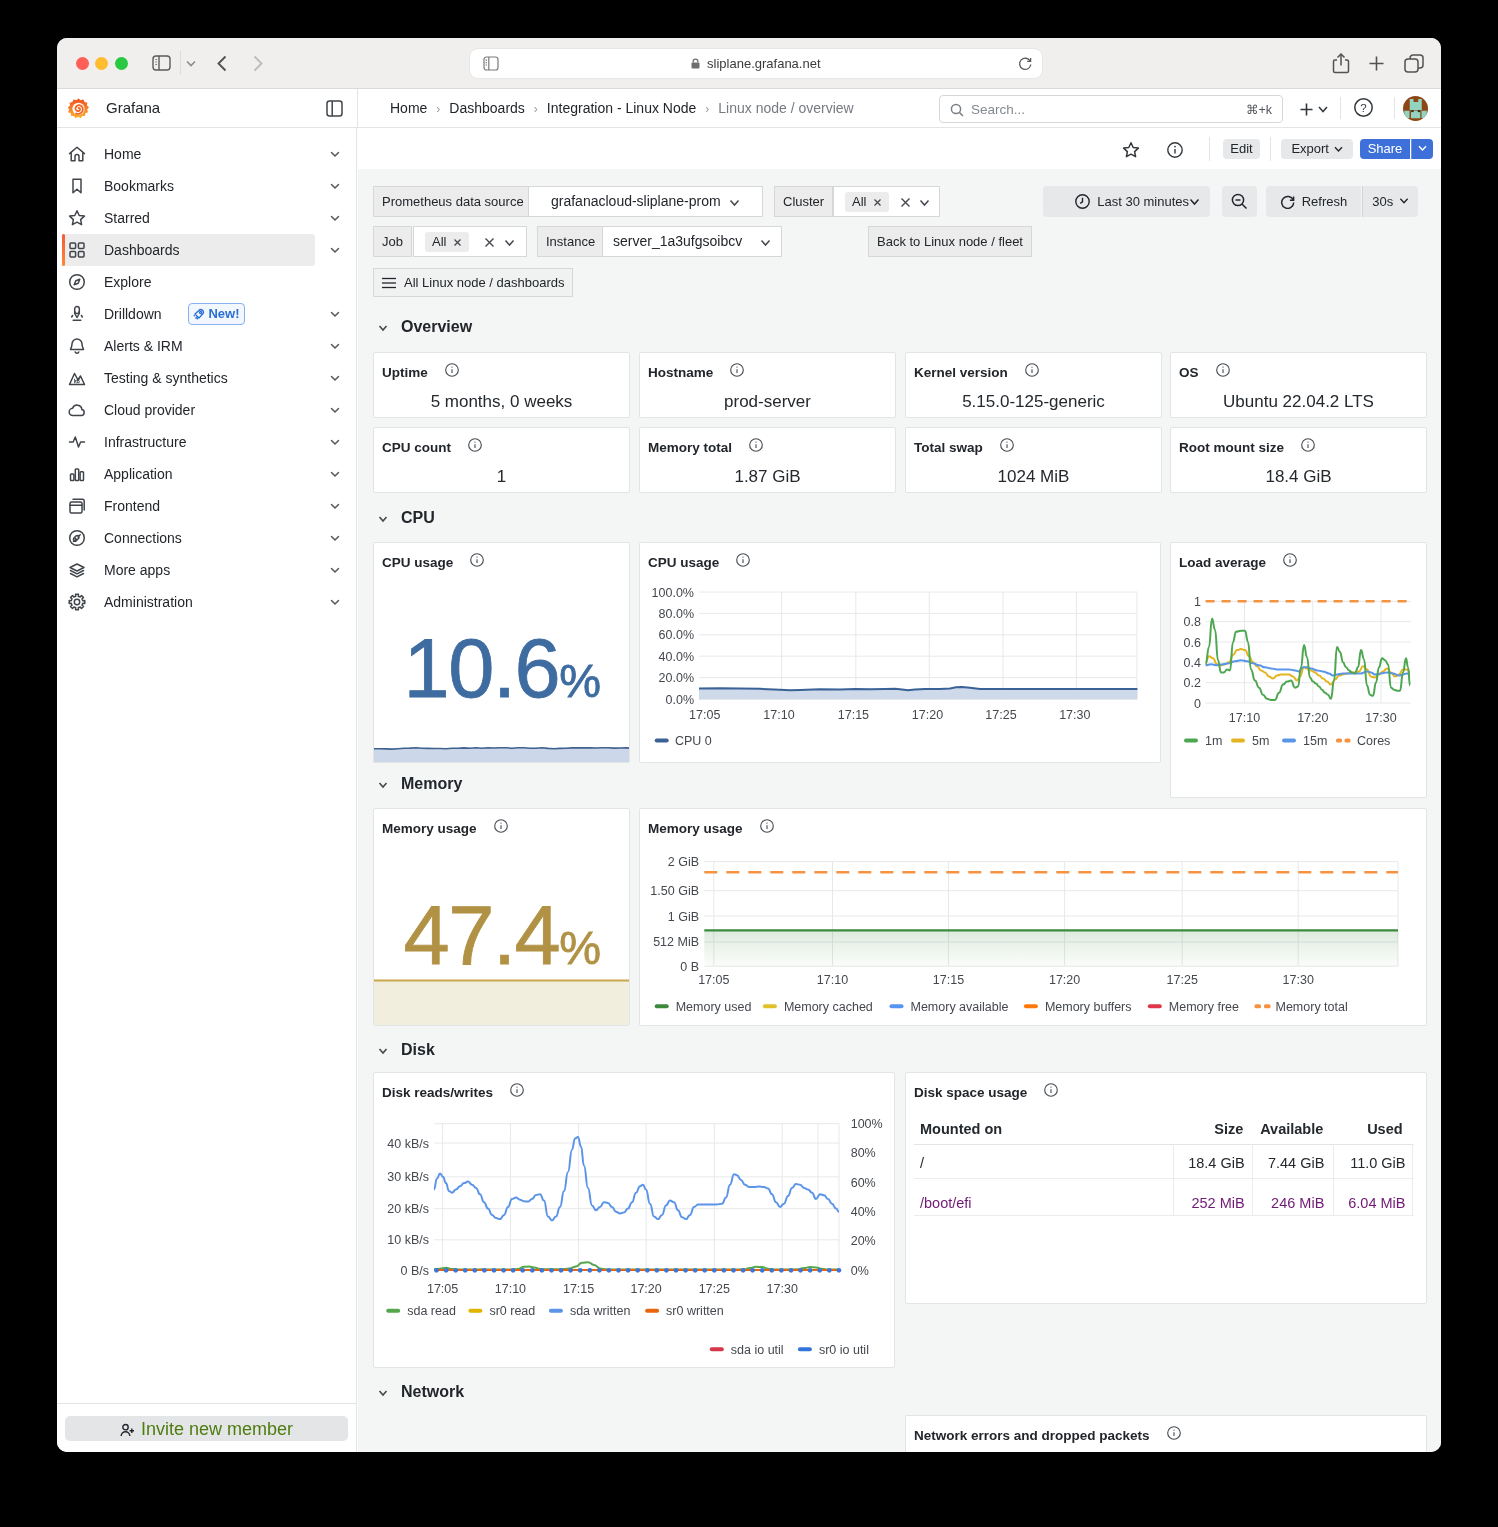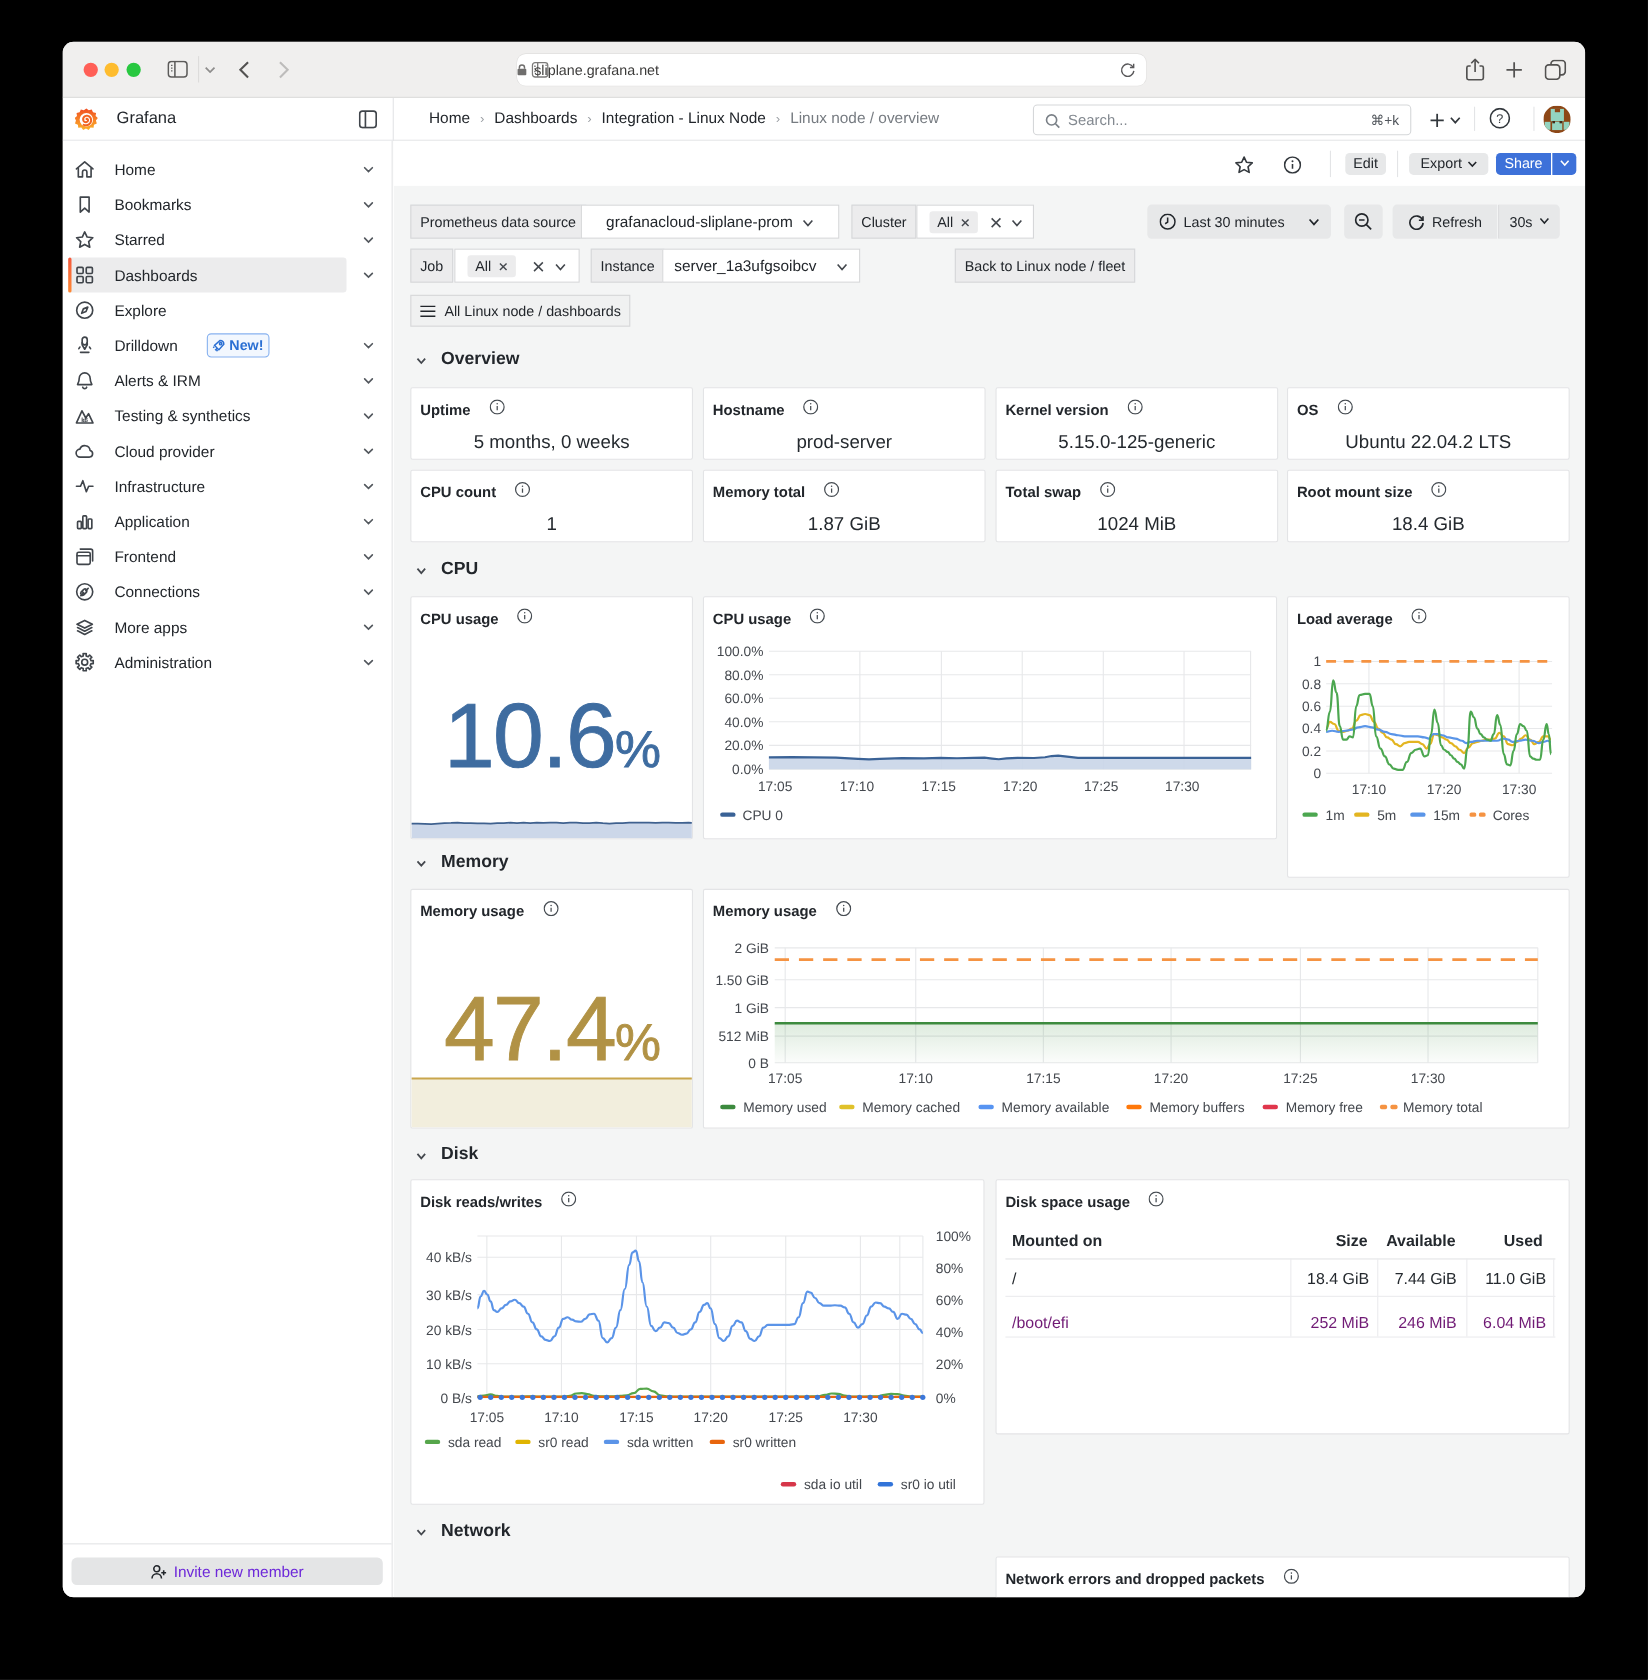--- a/index.html
+++ b/index.html
@@ -59,21 +59,21 @@
         <path d="M1.5 1.5 L8.5 8.5 L1.5 15.5"></path>
       </svg>
     <div class="addr">
       <svg class="abs" style="left:13px;top:7px" width="16" height="15" viewBox="0 0 16 15" fill="none" stroke="#7b7a79" stroke-width="1.2">
           <rect x="1" y="1" width="14" height="13" rx="2.5"></rect>
           <line x1="5.8" y1="1" x2="5.8" y2="14"></line>
           <line x1="2.6" y1="4.2" x2="4" y2="4.2"></line>
           <line x1="2.6" y1="6.6" x2="4" y2="6.6"></line>
           <line x1="2.6" y1="9" x2="4" y2="9"></line>
         </svg>
-      <div class="abs" style="left:0;width:572px;top:7px;text-align:left">
+      <div class="abs" style="left:0;width:572px;top:7px;text-align:center">
         <svg style="vertical-align:-1px" width="9" height="11" viewBox="0 0 9 11" fill="#6f6e6d">
             <path d="M1.5 4.5 V3.5 a3 3 0 0 1 6 0 V4.5 h-1.3 V3.5 a1.7 1.7 0 0 0 -3.4 0 V4.5 Z"></path>
             <rect x="0.5" y="4.5" width="8" height="6" rx="1"></rect>
           </svg>
         <span style="margin-left:3px">sliplane.grafana.net</span>
       </div>
       <svg class="abs" style="left:548px;top:7px" width="14" height="15" viewBox="0 0 14 15" fill="none" stroke="#59585a" stroke-width="1.3">
           <path d="M12.2 5.2 A 5.6 5.6 0 1 0 12.8 8.5"></path>
           <path d="M12.6 2 v3.4 h-3.4" fill="none"></path>
         </svg>
@@ -276,21 +276,21 @@
       </svg>
     <svg class="mico" style="top:465px" width="18" height="18" viewBox="0 0 18 18" fill="none" stroke="#40454b" stroke-width="1.5" stroke-linejoin="round" stroke-linecap="round">
         <circle cx="9" cy="9" r="2.7"></circle>
         <path d="M16.77,7.56 L16.77,10.44 L14.76,10.28 L13.98,12.17 L15.51,13.47 L13.47,15.51 L12.17,13.98 L10.28,14.76 L10.44,16.77 L7.56,16.77 L7.72,14.76 L5.83,13.98 L4.53,15.51 L2.49,13.47 L4.02,12.17 L3.24,10.28 L1.23,10.44 L1.23,7.56 L3.24,7.72 L4.02,5.83 L2.49,4.53 L4.53,2.49 L5.83,4.02 L7.72,3.24 L7.56,1.23 L10.44,1.23 L10.28,3.24 L12.17,4.02 L13.47,2.49 L15.51,4.53 L13.98,5.83 L14.76,7.72 Z" stroke-linejoin="round"></path>
       </svg>
     <div class="mtxt" style="top:465px">Administration</div>
     <svg class="mchev" style="top:468px" width="12" height="12" viewBox="0 0 12 12" fill="none" stroke="#53585e" stroke-width="1.5" stroke-linecap="round">
         <path d="M2.5 4.5 L6 8 L9.5 4.5"></path>
       </svg>
     <div class="abs" style="left:0;top:1275px;width:299px;height:1px;background:#e3e4e6"></div>
-    <div class="abs" style="left:8px;top:1288px;width:283px;height:25px;background:#e4e5e6;border-radius:5px;text-align:center;font-size:14px;color:#6d28d9;line-height:26px">
+    <div class="abs" style="left:8px;top:1288px;width:283px;height:25px;background:#e4e5e6;border-radius:5px;text-align:center;font-size:18px;color:#4d7c0f;line-height:26px">
       <svg style="vertical-align:-3px;margin-right:6px" width="15" height="15" viewBox="0 0 15 15" fill="none" stroke="#22262b" stroke-width="1.4">
           <circle cx="5.5" cy="4.2" r="2.7"></circle>
           <path d="M1.2 13 a4.3 4.3 0 0 1 8.6 0"></path>
           <line x1="11.8" y1="5.5" x2="11.8" y2="10"></line>
           <line x1="9.6" y1="7.7" x2="14" y2="7.7"></line>
         </svg>Invite new member
     </div>
   </div>
 
   <div class="content">
@@ -325,21 +325,21 @@
             <path d="M1.5 1.5 L7.5 7.5 M7.5 1.5 L1.5 7.5"></path>
           </svg></span>
       <svg class="abs" style="left:66px;top:10px" width="11" height="11" viewBox="0 0 11 11" stroke="#44484e" stroke-width="1.4">
           <path d="M1.5 1.5 L9.5 9.5 M9.5 1.5 L1.5 9.5"></path>
         </svg>
       <svg class="abs" style="left:85px;top:12px" width="11" height="8" viewBox="0 0 11 8" fill="none" stroke="#44484e" stroke-width="1.5">
           <path d="M1.5 1.5 L5.5 6 L9.5 1.5"></path>
         </svg>
     </div>
 
-    <div class="btn" style="left:685px;top:58px;width:167px;height:31px;line-height:31px;text-align:left">
+    <div class="btn" style="left:685px;top:58px;width:167px;height:31px;line-height:31px;text-align:right">
       <svg style="vertical-align:-3px;margin:0 7px 0 11px" width="15" height="15" viewBox="0 0 15 15" fill="none" stroke="#22262b" stroke-width="1.4">
           <circle cx="7.5" cy="7.5" r="6.7"></circle>
           <path d="M7.5 3.8 V7.9 L5.2 9.4"></path>
         </svg>Last 30 minutes
       <svg style="float:right;margin:12px 10px 0 0" width="11" height="8" viewBox="0 0 11 8" fill="none" stroke="#22262b" stroke-width="1.5">
           <path d="M1.5 1.5 L5.5 6 L9.5 1.5"></path>
         </svg>
     </div>
     <div class="btn" style="left:864px;top:58px;width:35px;height:31px"><svg style="margin-top:7px" width="17" height="17" viewBox="0 0 17 17" fill="none" stroke="#22262b" stroke-width="1.5">
           <circle cx="7" cy="7" r="5.6"></circle>

